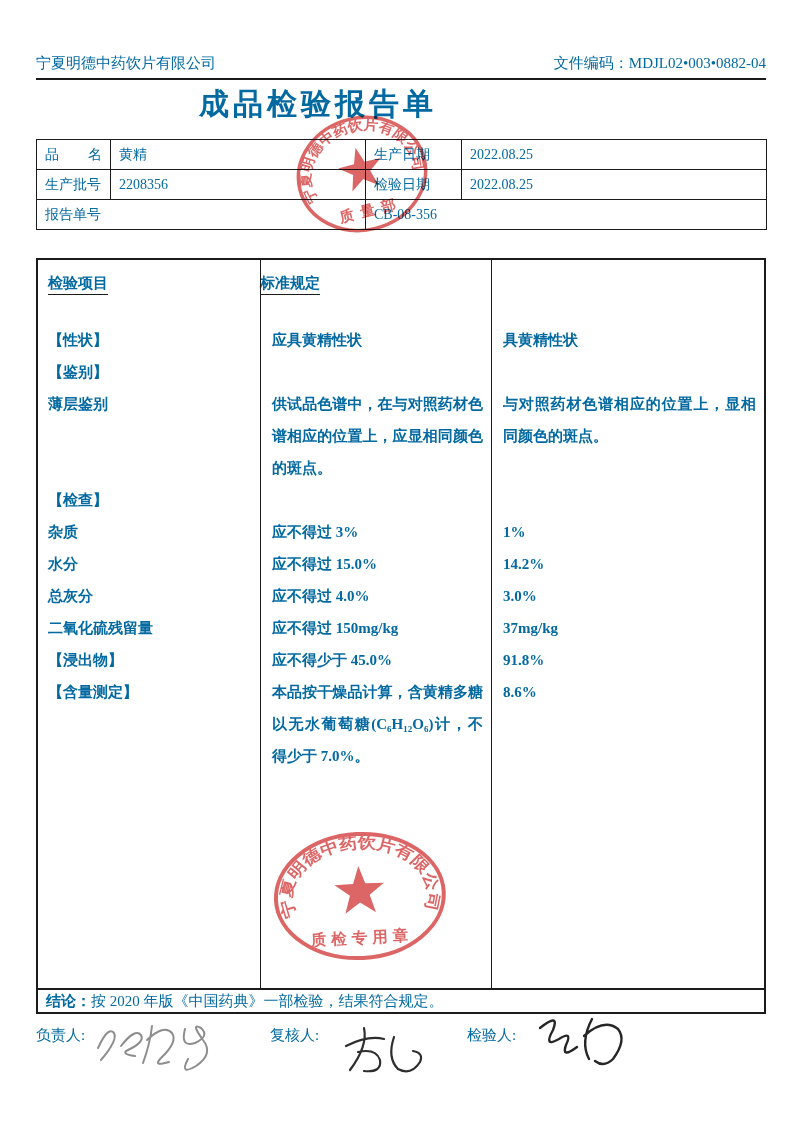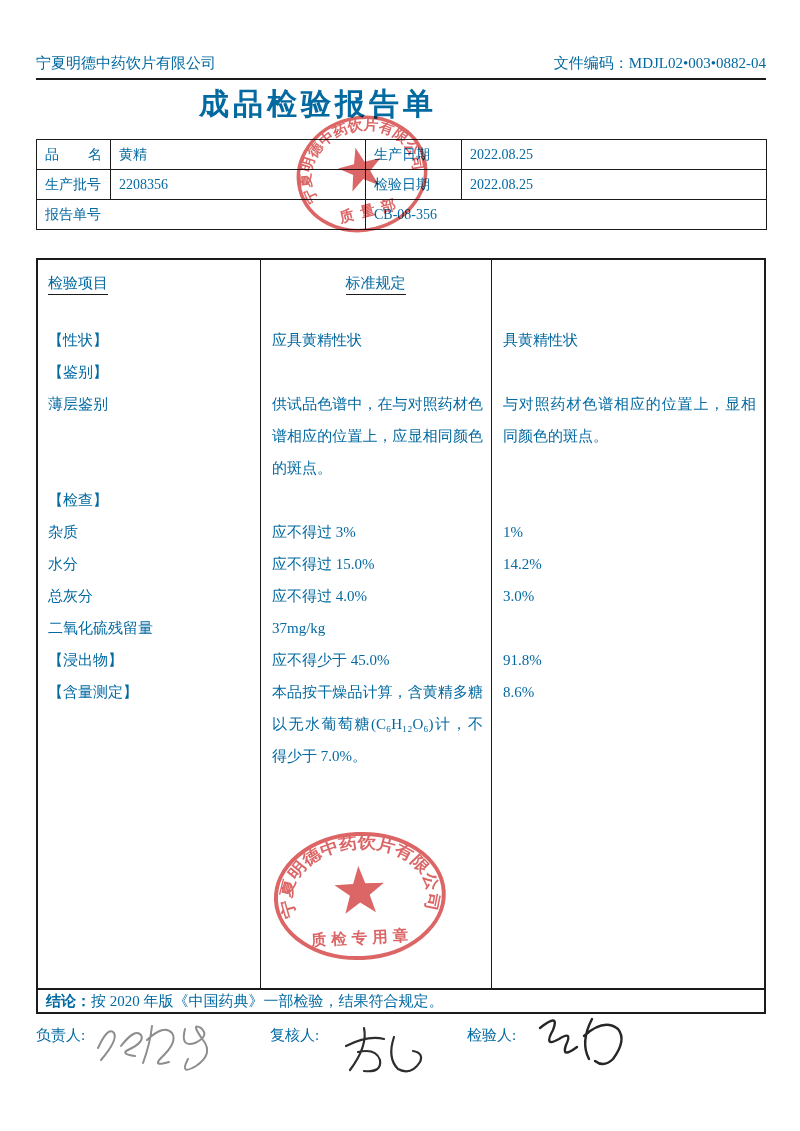--- a/index.html
+++ b/index.html
@@ -9,28 +9,28 @@
   }
   
   .hdr{position:absolute;left:36px;top:54px;width:730px;display:flex;justify-content:space-between;font-size:15px;}
   .hdr-rule{position:absolute;left:36px;top:78px;width:730px;border-top:2px solid #1b1b1b;}
   .doc-title{position:absolute;left:0;top:84px;width:636px;text-align:center;font-size:30px;font-weight:bold;letter-spacing:4px;}
   
   table.info{position:absolute;left:36px;top:139px;width:730px;border-collapse:collapse;table-layout:fixed;font-size:14px;}
   table.info td{border:1px solid #1b1b1b;height:29px;padding:0 8px;vertical-align:middle;overflow:hidden;}
   .jlabel{display:inline-block;width:100%;text-align:justify;text-align-last:justify;white-space:pre-line;}
   
-  .main{position:absolute;left:36px;top:258px;width:730px;height:732px;border:2px solid #1b1b1b;box-sizing:border-box;}
+  .main{position:absolute;left:36px;top:258px;width:730px;height:732px;border:2px solid #1b1b1b;box-sizing:border-box;font-weight:bold;}
   .vline{position:absolute;top:0;bottom:0;width:1px;background:#1b1b1b;}
   .v1{left:222px;} .v2{left:453px;}
   .mrow{display:grid;grid-template-columns:222px 231px 273px;font-size:15px;}
   .mrow-head{height:64px;padding-top:14px;box-sizing:border-box;}
   .mrow-head .u{border-bottom:1px solid #1b1b1b;padding-bottom:3px;}
   .c-item{padding-left:10px;} .c-std{padding-left:12px;padding-right:8px;} .c-res{padding-left:12px;padding-right:8px;}
-  .t-center{text-align:center;}
+  .t-center{text-align:left;}
   .r-s{height:32px;line-height:32px;}
   .r-tall{line-height:32px;}
   .r-tall .c-std,.r-tall .c-res{text-align:justify;}
   
   .conclusion{position:absolute;left:36px;top:988px;width:730px;height:26px;border:2px solid #1b1b1b;box-sizing:border-box;
     font-size:15px;line-height:22px;padding-left:8px;}
   .conclusion b{font-weight:bold;}
   
   .footer{position:absolute;left:36px;top:1022px;width:730px;height:70px;font-size:15px;}
   .sig-label{position:absolute;top:4px;}
@@ -126,20 +126,21 @@
       <div class="c-std">应不得过 15.0%</div>
       <div class="c-res">14.2%</div>
     </div>
     <div class="mrow r-s">
       <div class="c-item">总灰分</div>
       <div class="c-std">应不得过 4.0%</div>
       <div class="c-res">3.0%</div>
     </div>
     <div class="mrow r-s">
       <div class="c-item">二氧化硫残留量</div>
+      <div class="c-std">应不得过 150mg/kg</div>
       <div class="c-res">37mg/kg</div>
     </div>
     <div class="mrow r-s">
       <div class="c-item">【浸出物】</div>
       <div class="c-std">应不得少于 45.0%</div>
       <div class="c-res">91.8%</div>
     </div>
     <div class="mrow r-tall">
       <div class="c-item">【含量测定】</div>
       <div class="c-std">本品按干燥品计算，含黄精多糖以无水葡萄糖(C₆H₁₂O₆)计，不得少于 7.0%。</div>

